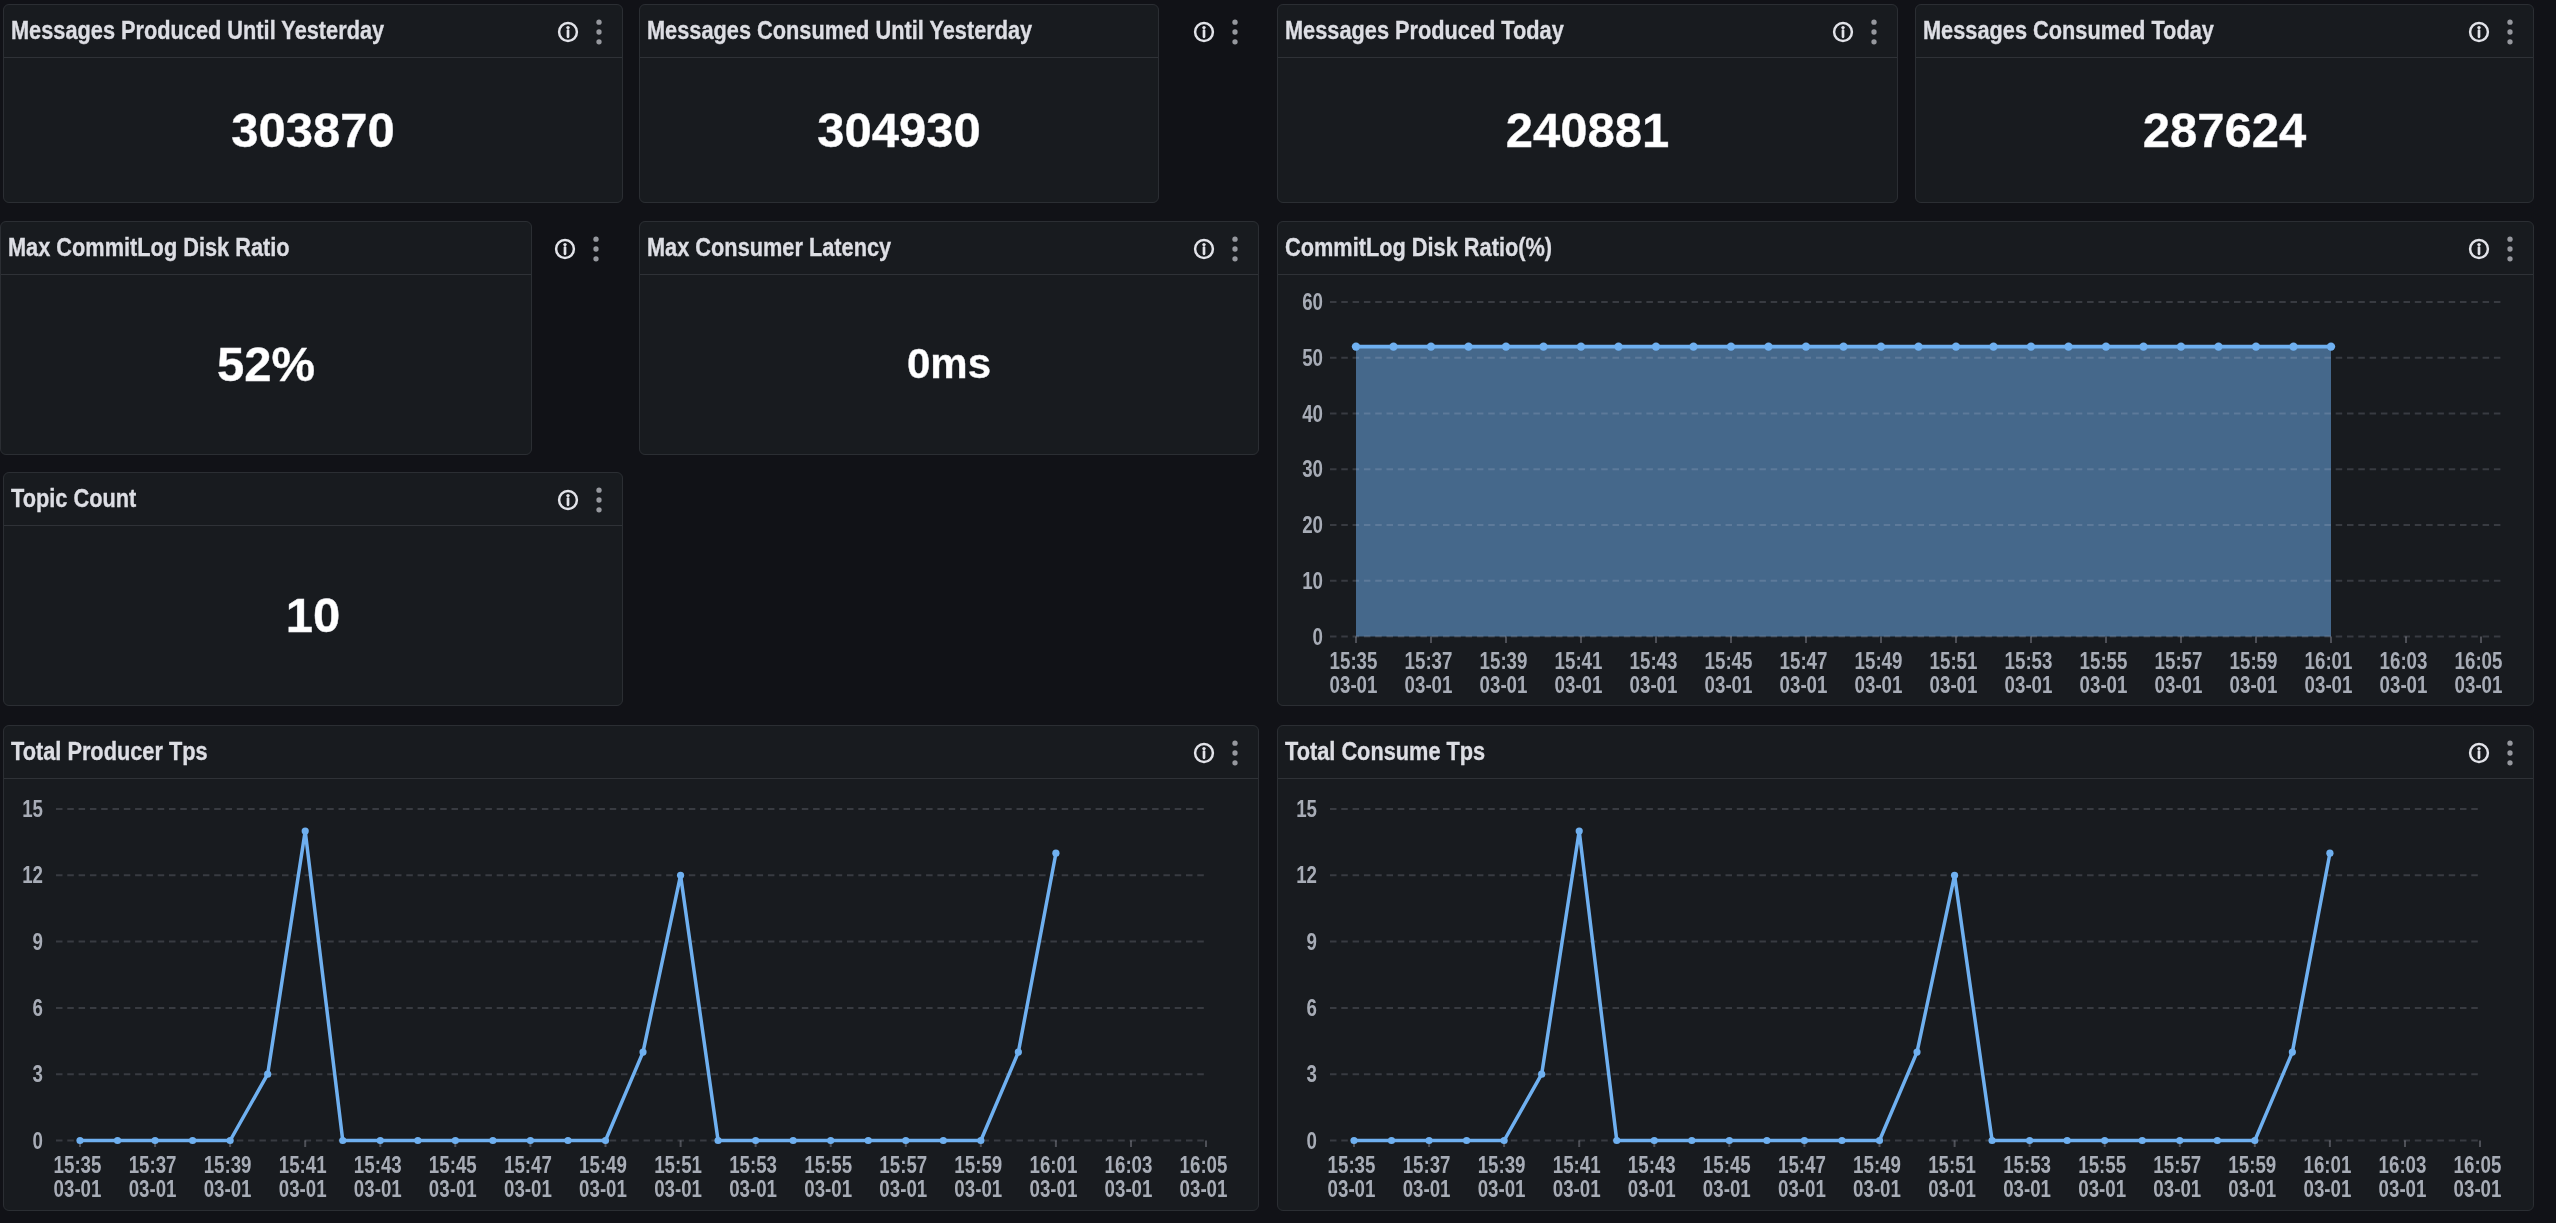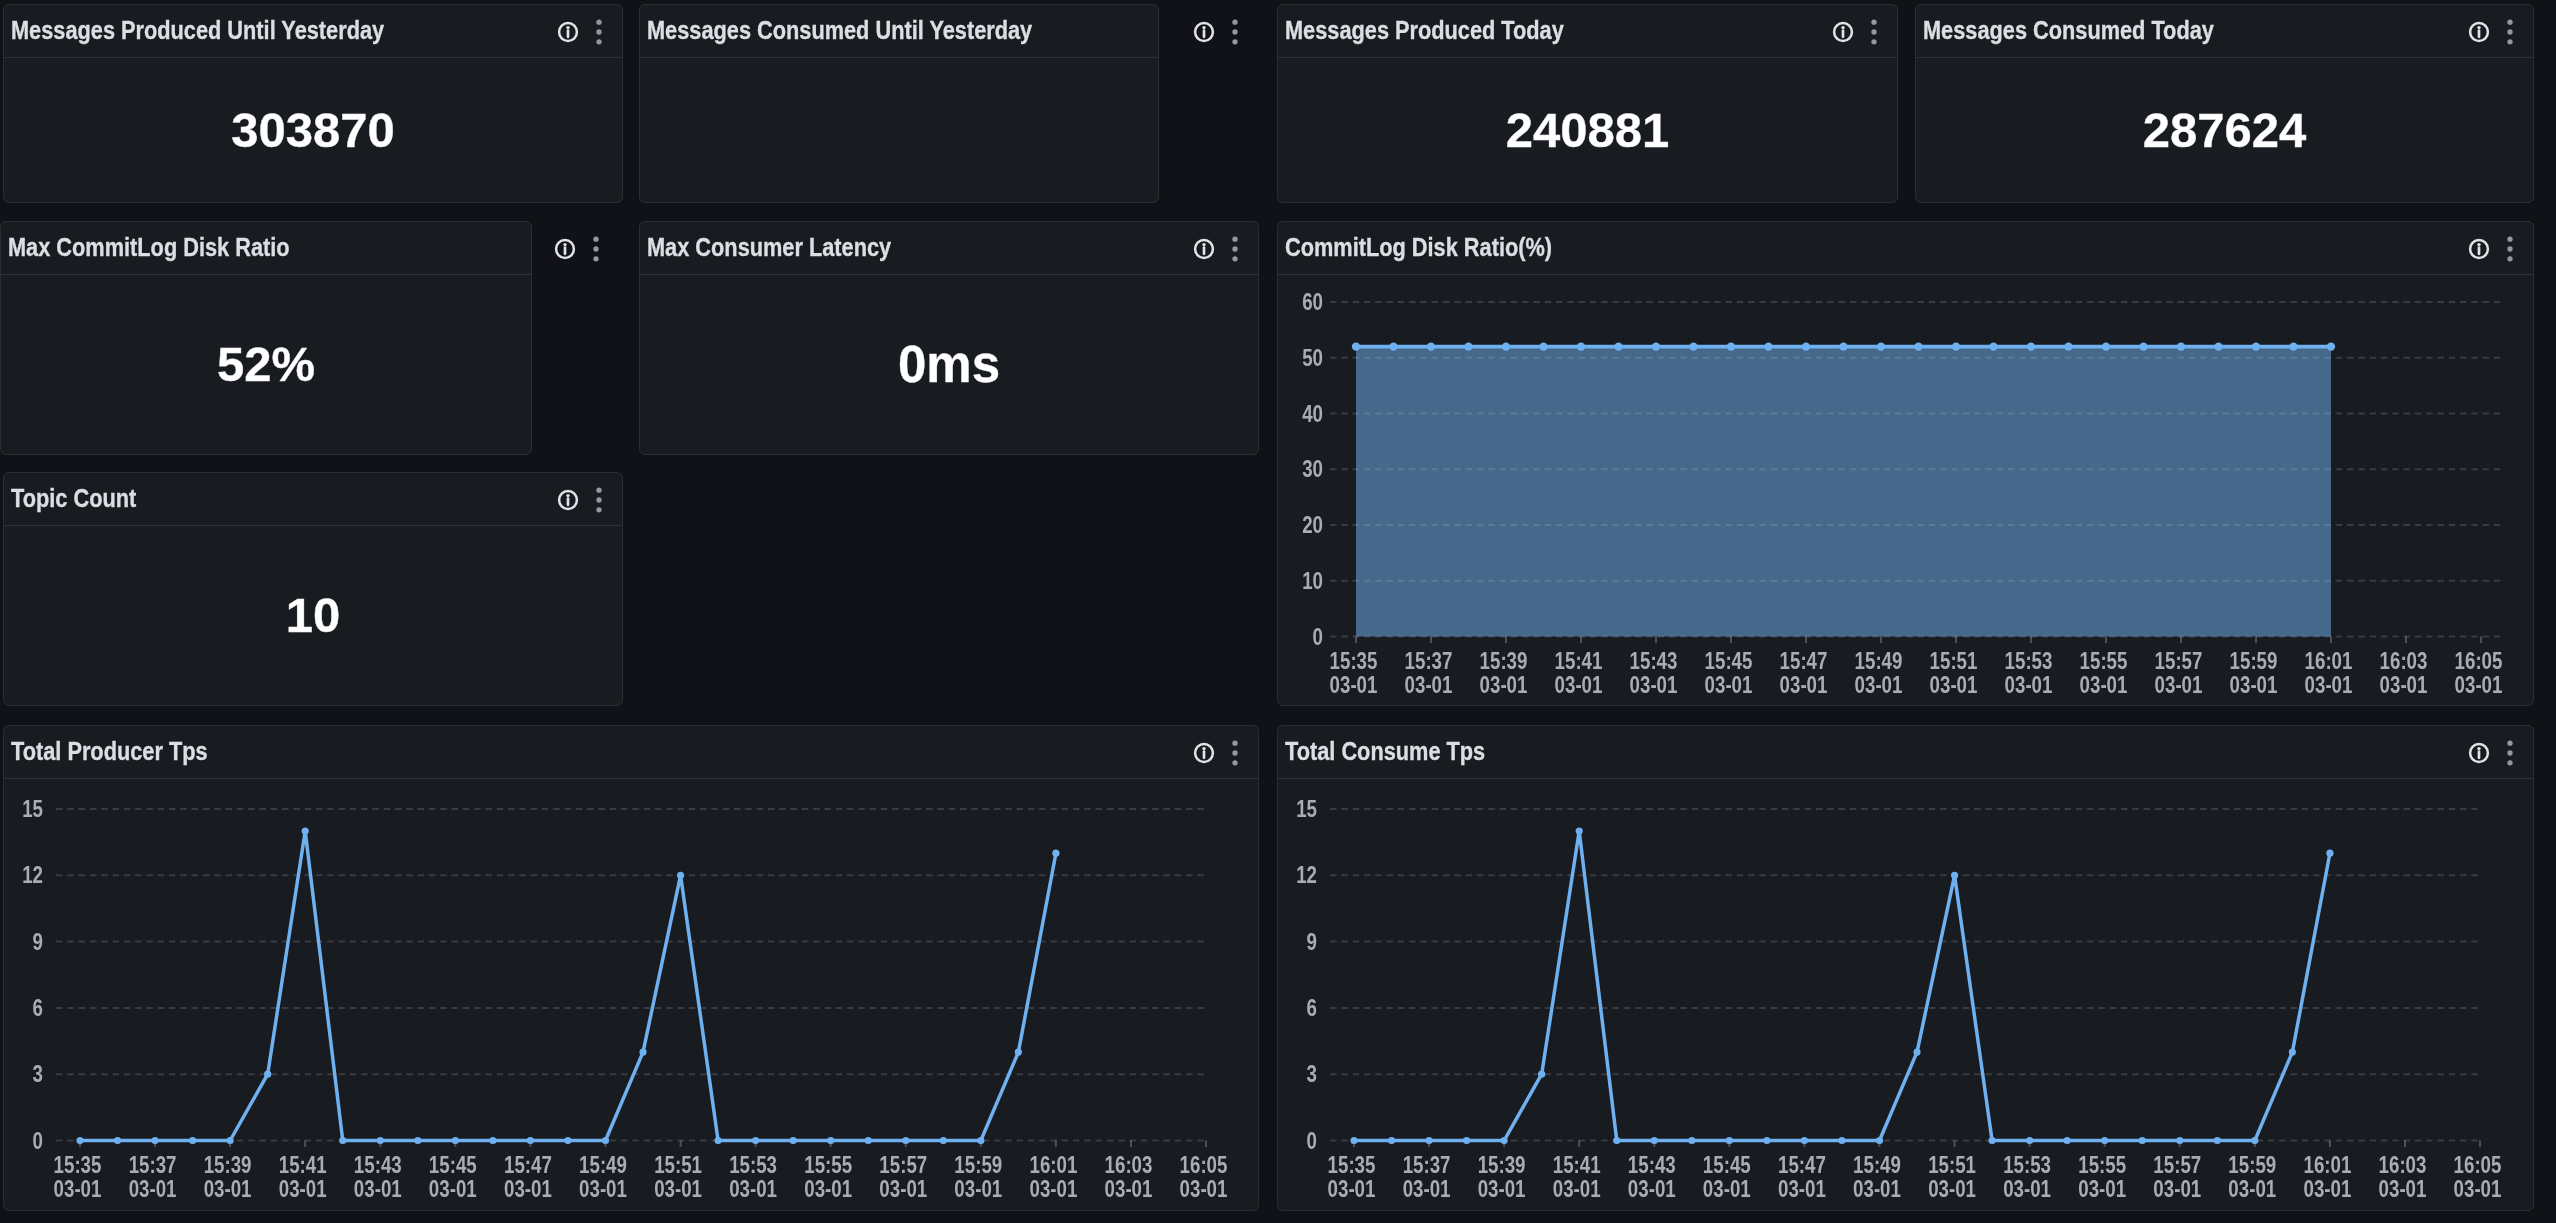--- a/index.html
+++ b/index.html
@@ -39,20 +39,21 @@
       <svg class="ic" style="left:553px;top:16px" width="22" height="22" viewBox="0 0 22 22">
 <circle cx="11" cy="11" r="8.9" fill="none" stroke="#e2e3e9" stroke-width="2.5"></circle>
 <circle cx="11" cy="6.6" r="1.7" fill="#e2e3e9"></circle>
 <path d="M11 9.6 v6.2" stroke="#e2e3e9" stroke-width="2.7" stroke-linecap="round"></path>
 </svg>
 <svg class="ic" style="left:589px;top:11px" width="12" height="32" viewBox="0 0 12 32">
 <circle cx="6" cy="6.2" r="2.65" fill="#96989e"></circle>
 <circle cx="6" cy="16" r="2.65" fill="#96989e"></circle>
 <circle cx="6" cy="25.8" r="2.65" fill="#96989e"></circle>
 </svg>
+<div class="val" style="height:145px;font-size:49px">304930</div>
 </div>
 <div class="panel" style="left:1277px;top:4px;width:621px;height:199px">
 <div class="hd"><span class="tt">Messages Produced Today</span></div>
       <svg class="ic" style="left:554px;top:16px" width="22" height="22" viewBox="0 0 22 22">
 <circle cx="11" cy="11" r="8.9" fill="none" stroke="#e2e3e9" stroke-width="2.5"></circle>
 <circle cx="11" cy="6.6" r="1.7" fill="#e2e3e9"></circle>
 <path d="M11 9.6 v6.2" stroke="#e2e3e9" stroke-width="2.7" stroke-linecap="round"></path>
 </svg>
 <svg class="ic" style="left:590px;top:11px" width="12" height="32" viewBox="0 0 12 32">
 <circle cx="6" cy="6.2" r="2.65" fill="#96989e"></circle>
@@ -94,21 +95,21 @@
       <svg class="ic" style="left:553px;top:16px" width="22" height="22" viewBox="0 0 22 22">
 <circle cx="11" cy="11" r="8.9" fill="none" stroke="#e2e3e9" stroke-width="2.5"></circle>
 <circle cx="11" cy="6.6" r="1.7" fill="#e2e3e9"></circle>
 <path d="M11 9.6 v6.2" stroke="#e2e3e9" stroke-width="2.7" stroke-linecap="round"></path>
 </svg>
 <svg class="ic" style="left:589px;top:11px" width="12" height="32" viewBox="0 0 12 32">
 <circle cx="6" cy="6.2" r="2.65" fill="#96989e"></circle>
 <circle cx="6" cy="16" r="2.65" fill="#96989e"></circle>
 <circle cx="6" cy="25.8" r="2.65" fill="#96989e"></circle>
 </svg>
-<div class="val" style="height:180px;font-size:51px">0ms</div>
+<div class="val" style="height:180px;font-size:42px">0ms</div>
 </div>
 <div class="panel" style="left:3px;top:472px;width:620px;height:234px">
 <div class="hd"><span class="tt">Topic Count</span></div>
       <svg class="ic" style="left:553px;top:16px" width="22" height="22" viewBox="0 0 22 22">
 <circle cx="11" cy="11" r="8.9" fill="none" stroke="#e2e3e9" stroke-width="2.5"></circle>
 <circle cx="11" cy="6.6" r="1.7" fill="#e2e3e9"></circle>
 <path d="M11 9.6 v6.2" stroke="#e2e3e9" stroke-width="2.7" stroke-linecap="round"></path>
 </svg>
 <svg class="ic" style="left:589px;top:11px" width="12" height="32" viewBox="0 0 12 32">
 <circle cx="6" cy="6.2" r="2.65" fill="#96989e"></circle>

